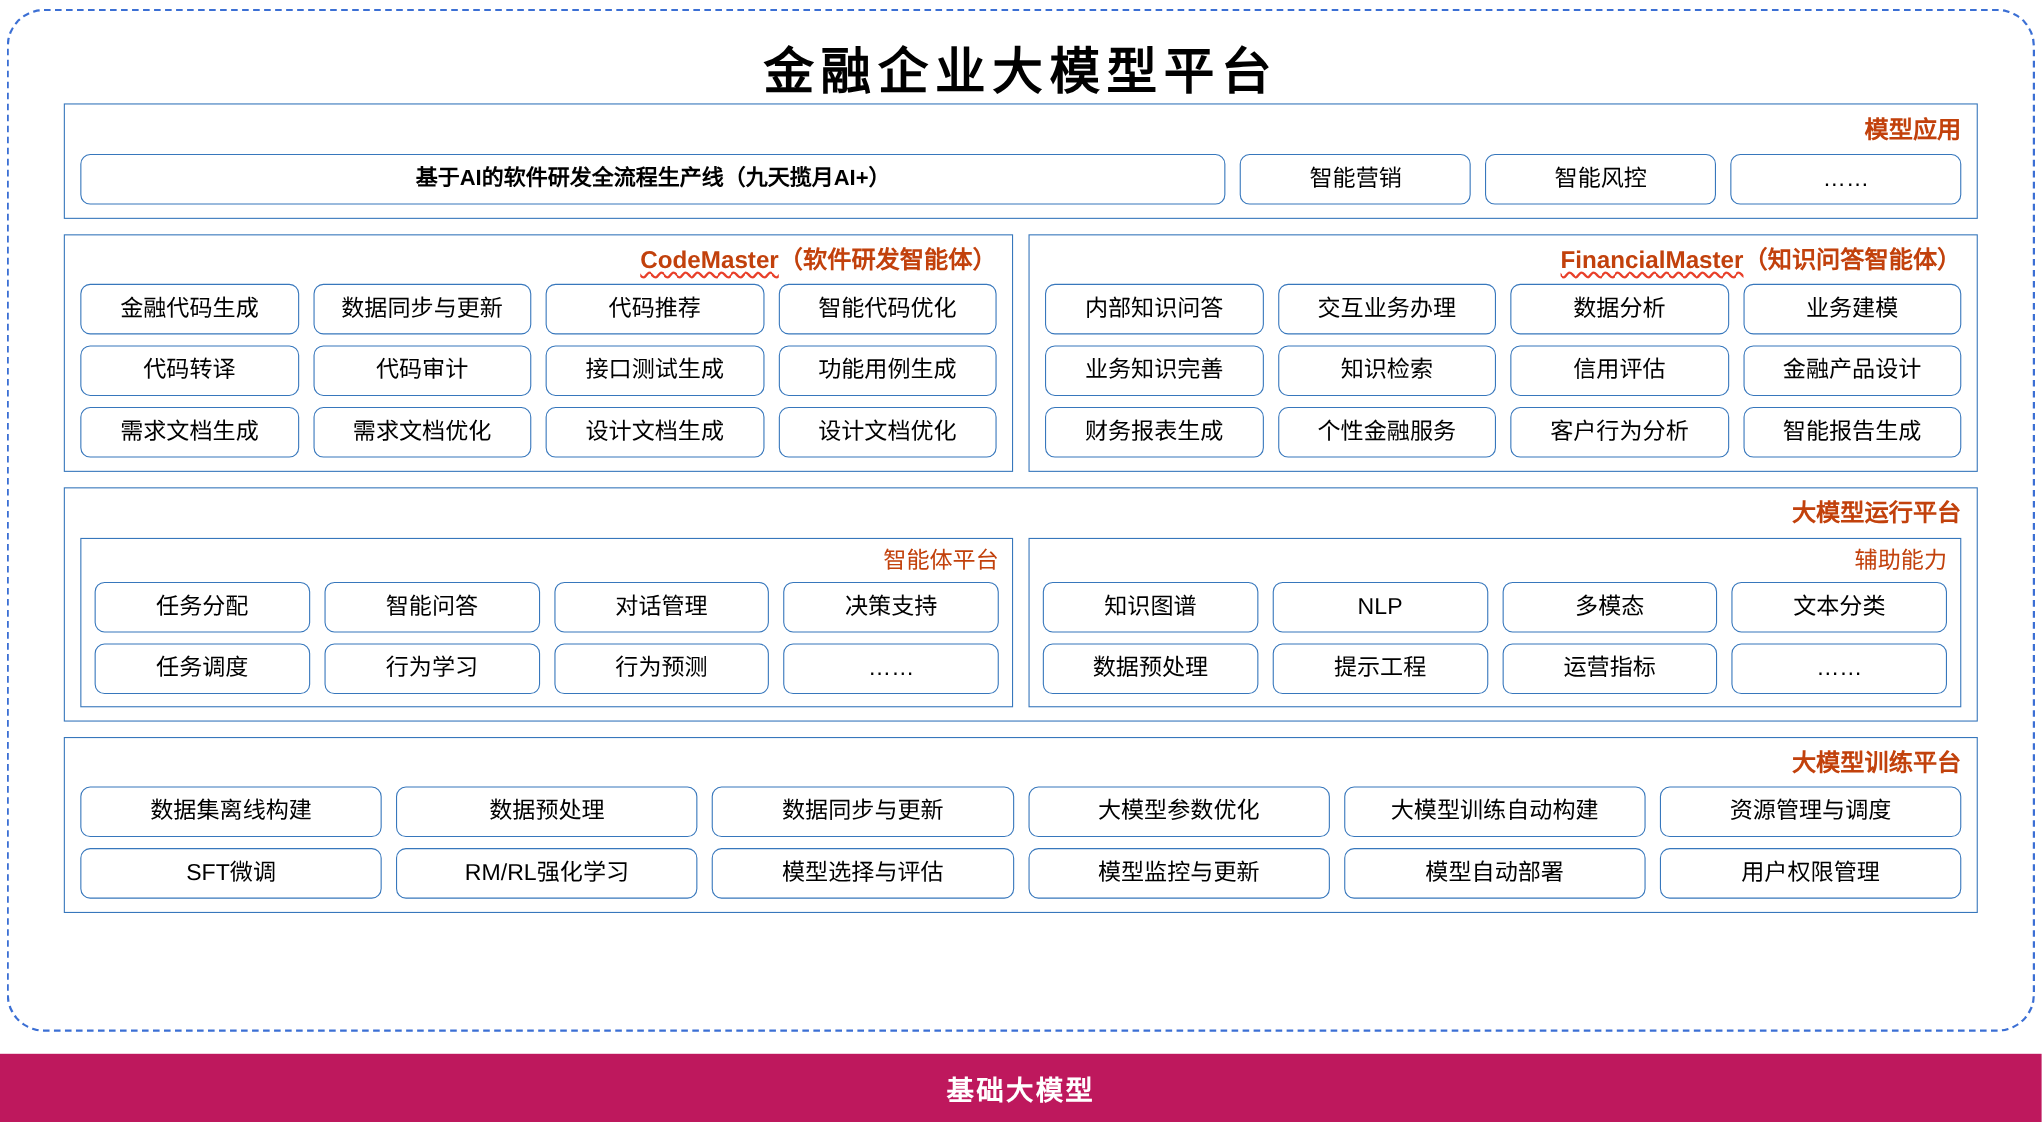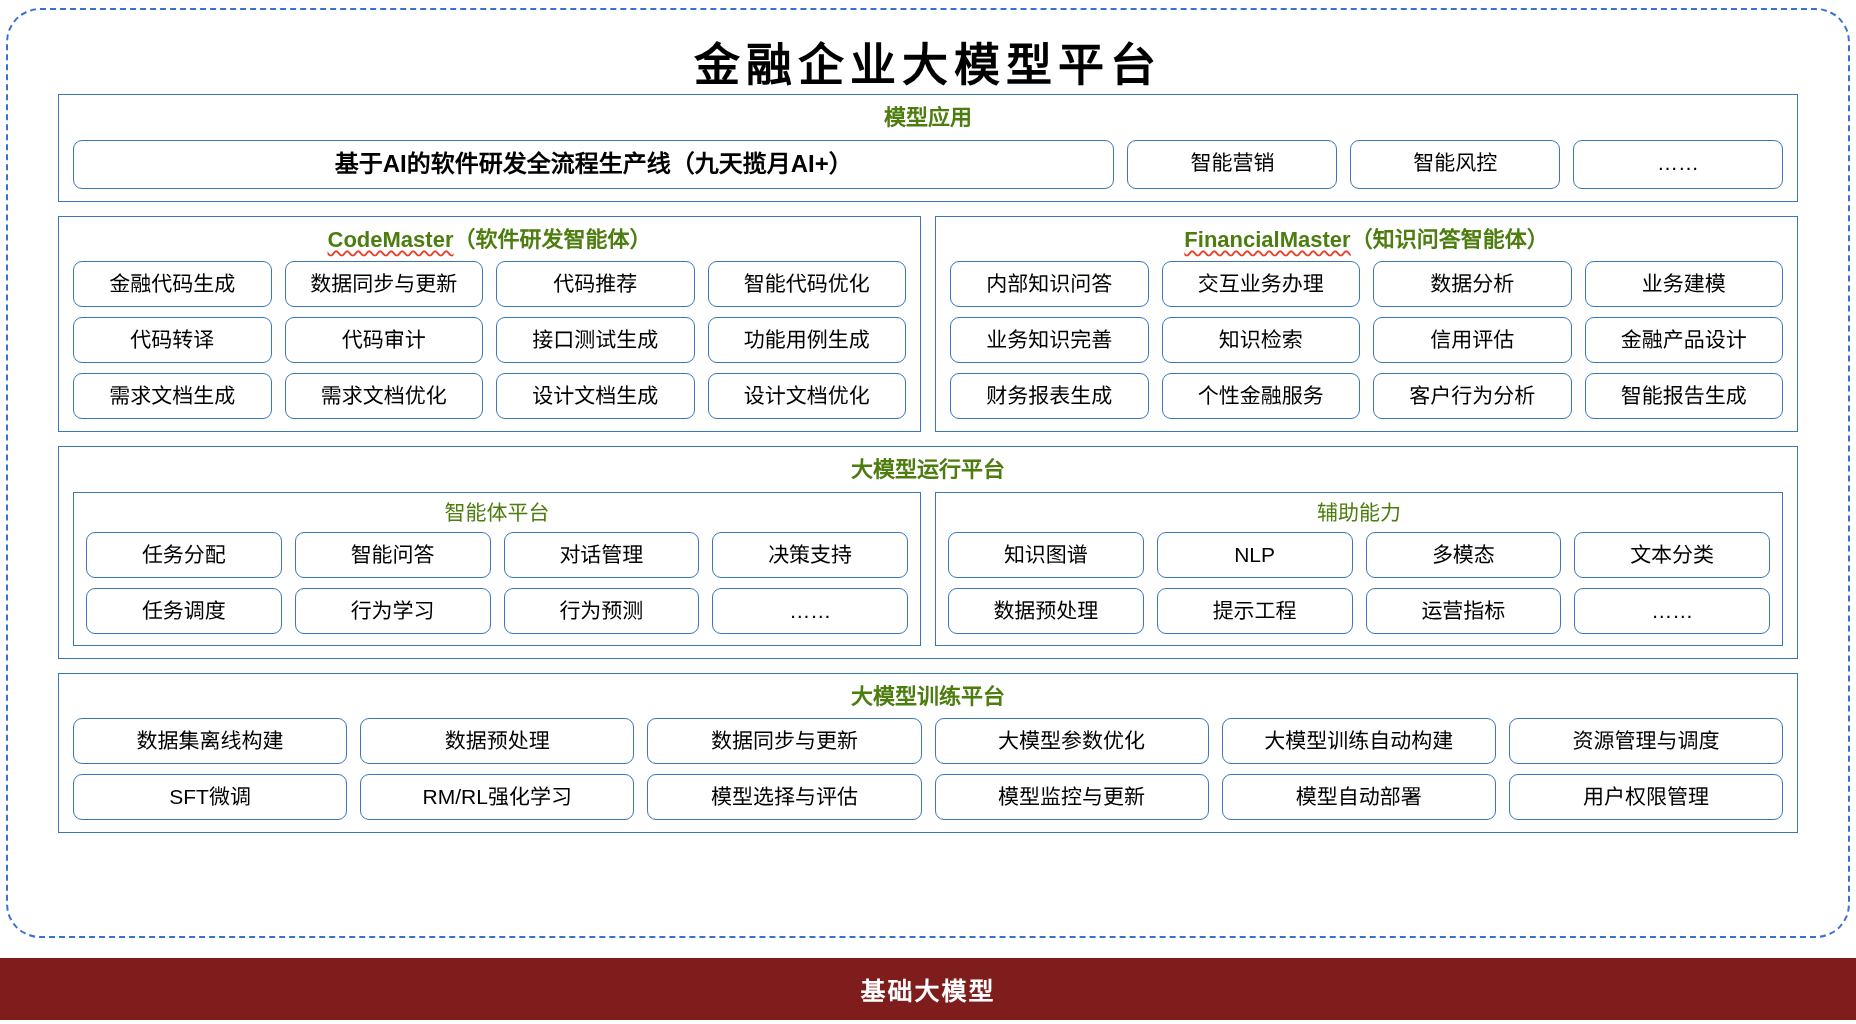--- a/index.html
+++ b/index.html
@@ -50,26 +50,26 @@
 
   
   .panel {
     box-sizing: border-box;
     border: 1.6px solid #3777bc;
     background: #ffffff;
     margin: 0 50px 14px 50px;
     padding: 9px 14px 12px 14px;
   }
   .panel-title {
-    text-align: center;
+    text-align: right;
     font-size: 22px;
     font-weight: 700;
     line-height: 1.25;
     margin-bottom: 8px;
-    color: #4d7c0f;
+    color: #c2410c;
   }
   .panel-title.sub {
     font-weight: 400;
     font-size: 21px;
     margin-bottom: 6px;
   }
   .panel-title .squiggle {
     text-decoration: underline wavy #e8402a;
     text-decoration-thickness: 2px;
     text-underline-offset: 3px;
@@ -89,21 +89,21 @@
     border: 1.5px solid #3777bc;
     border-radius: 9px;
     background: #ffffff;
     text-align: center;
     font-size: 21px;
     line-height: 1;
     padding: 11px 4px 12px 4px;
     white-space: nowrap;
     color: #000;
   }
-  .chip.wide-flex { flex: 8 1 0; font-weight: 700; font-size: 24px; }
+  .chip.wide-flex { flex: 8 1 0; font-weight: 700; font-size: 20px; }
   .chip.app-small { flex: 1.55 1 0; }
 
   
   .agent-band {
     display: flex;
     gap: 14px;
     margin: 0 50px 14px 50px;
   }
   .agent-band > .panel {
     flex: 1 1 0;
@@ -124,21 +124,21 @@
     padding: 7px 12px 11px 12px;
   }
 
   
   .foundation-bar {
     position: absolute;
     left: 0;
     top: 958px;
     width: 1856px;
     height: 62px;
-    background: #7f1d1d;
+    background: #be185d;
     color: #ffffff;
     display: flex;
     align-items: center;
     justify-content: center;
     font-size: 25px;
     font-weight: 700;
     letter-spacing: 2px;
   }
 </style>
 </head>

